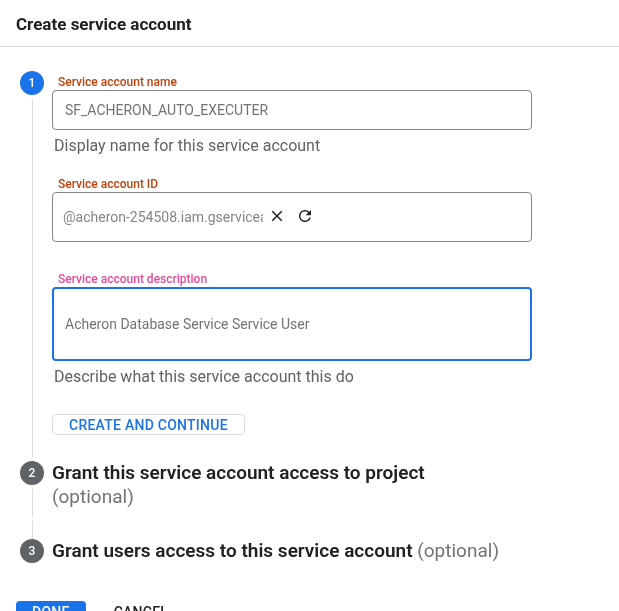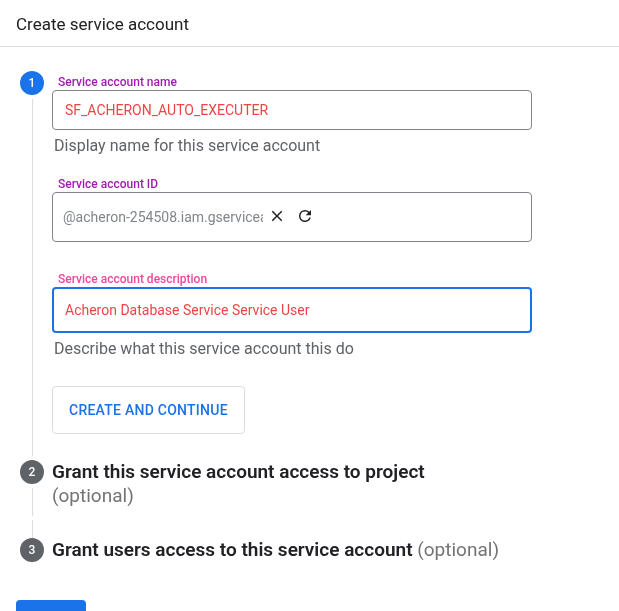--- a/index.html
+++ b/index.html
@@ -9,21 +9,21 @@
     color: #202124;
     background: #fff;
     width: 619px;
   }
   .page-header {
     padding: 14px 16px 12px;
     border-bottom: 1px solid #dadce0;
   }
   .page-title {
     font-size: 17px;
-    font-weight: 400;
+    font-weight: 700;
     color: #202124;
   }
   .content {
     padding: 24px 16px 16px;
   }
   .step {
     display: flex;
     position: relative;
   }
   .step-rail {
@@ -78,76 +78,76 @@
     font-weight: 500;
     padding-left: 10px;
     position: relative;
     z-index: 2;
     background: #fff;
     display: inline-block;
     margin-bottom: -7px;
     margin-left: 2px;
     padding-right: 4px;
     padding-left: 4px;
-    color: #a21caf;
+    color: #c2410c;
   }
   .input-wrap {
     border: 1px solid #80868b;
     border-radius: 4px;
     display: flex;
     align-items: center;
     padding: 10px 10px;
   }
   .input-wrap input {
     border: none;
     outline: none;
     font-size: 14px;
     flex: 1;
     font-family: inherit;
-    color: #ef4444;
+    color: #737373;
     background: transparent;
     min-width: 0;
   }
   .input-wrap .suffix {
     color: #80868b;
     font-size: 14px;
     white-space: nowrap;
     overflow: hidden;
     text-overflow: clip;
     max-width: 200px;
   }
   .helper {
     font-size: 16px;
     color: #5f6368;
     margin-top: 6px;
     padding-left: 2px;
   }
   .field.focused .field-label { color: #ec4899; }
   .field.focused .input-wrap {
     border: 2px solid #1a73e8;
-    padding: 12px 9px;
+    padding: 26px 9px;
   }
   .icon-btn {
     width: 28px;
     height: 28px;
     display: flex;
     align-items: center;
     justify-content: center;
     cursor: pointer;
     color: #202124;
     border: none;
     background: none;
     padding: 0;
   }
   .icon-btn svg { width: 18px; height: 18px; }
   .btn {
     display: inline-flex;
     align-items: center;
     justify-content: center;
-    height: 48px;
+    height: 21px;
     padding: 0 16px;
     font-size: 14px;
     font-weight: 500;
     border-radius: 4px;
     cursor: pointer;
     letter-spacing: 0.25px;
     border: none;
     font-family: inherit;
   }
   .btn-outlined {

